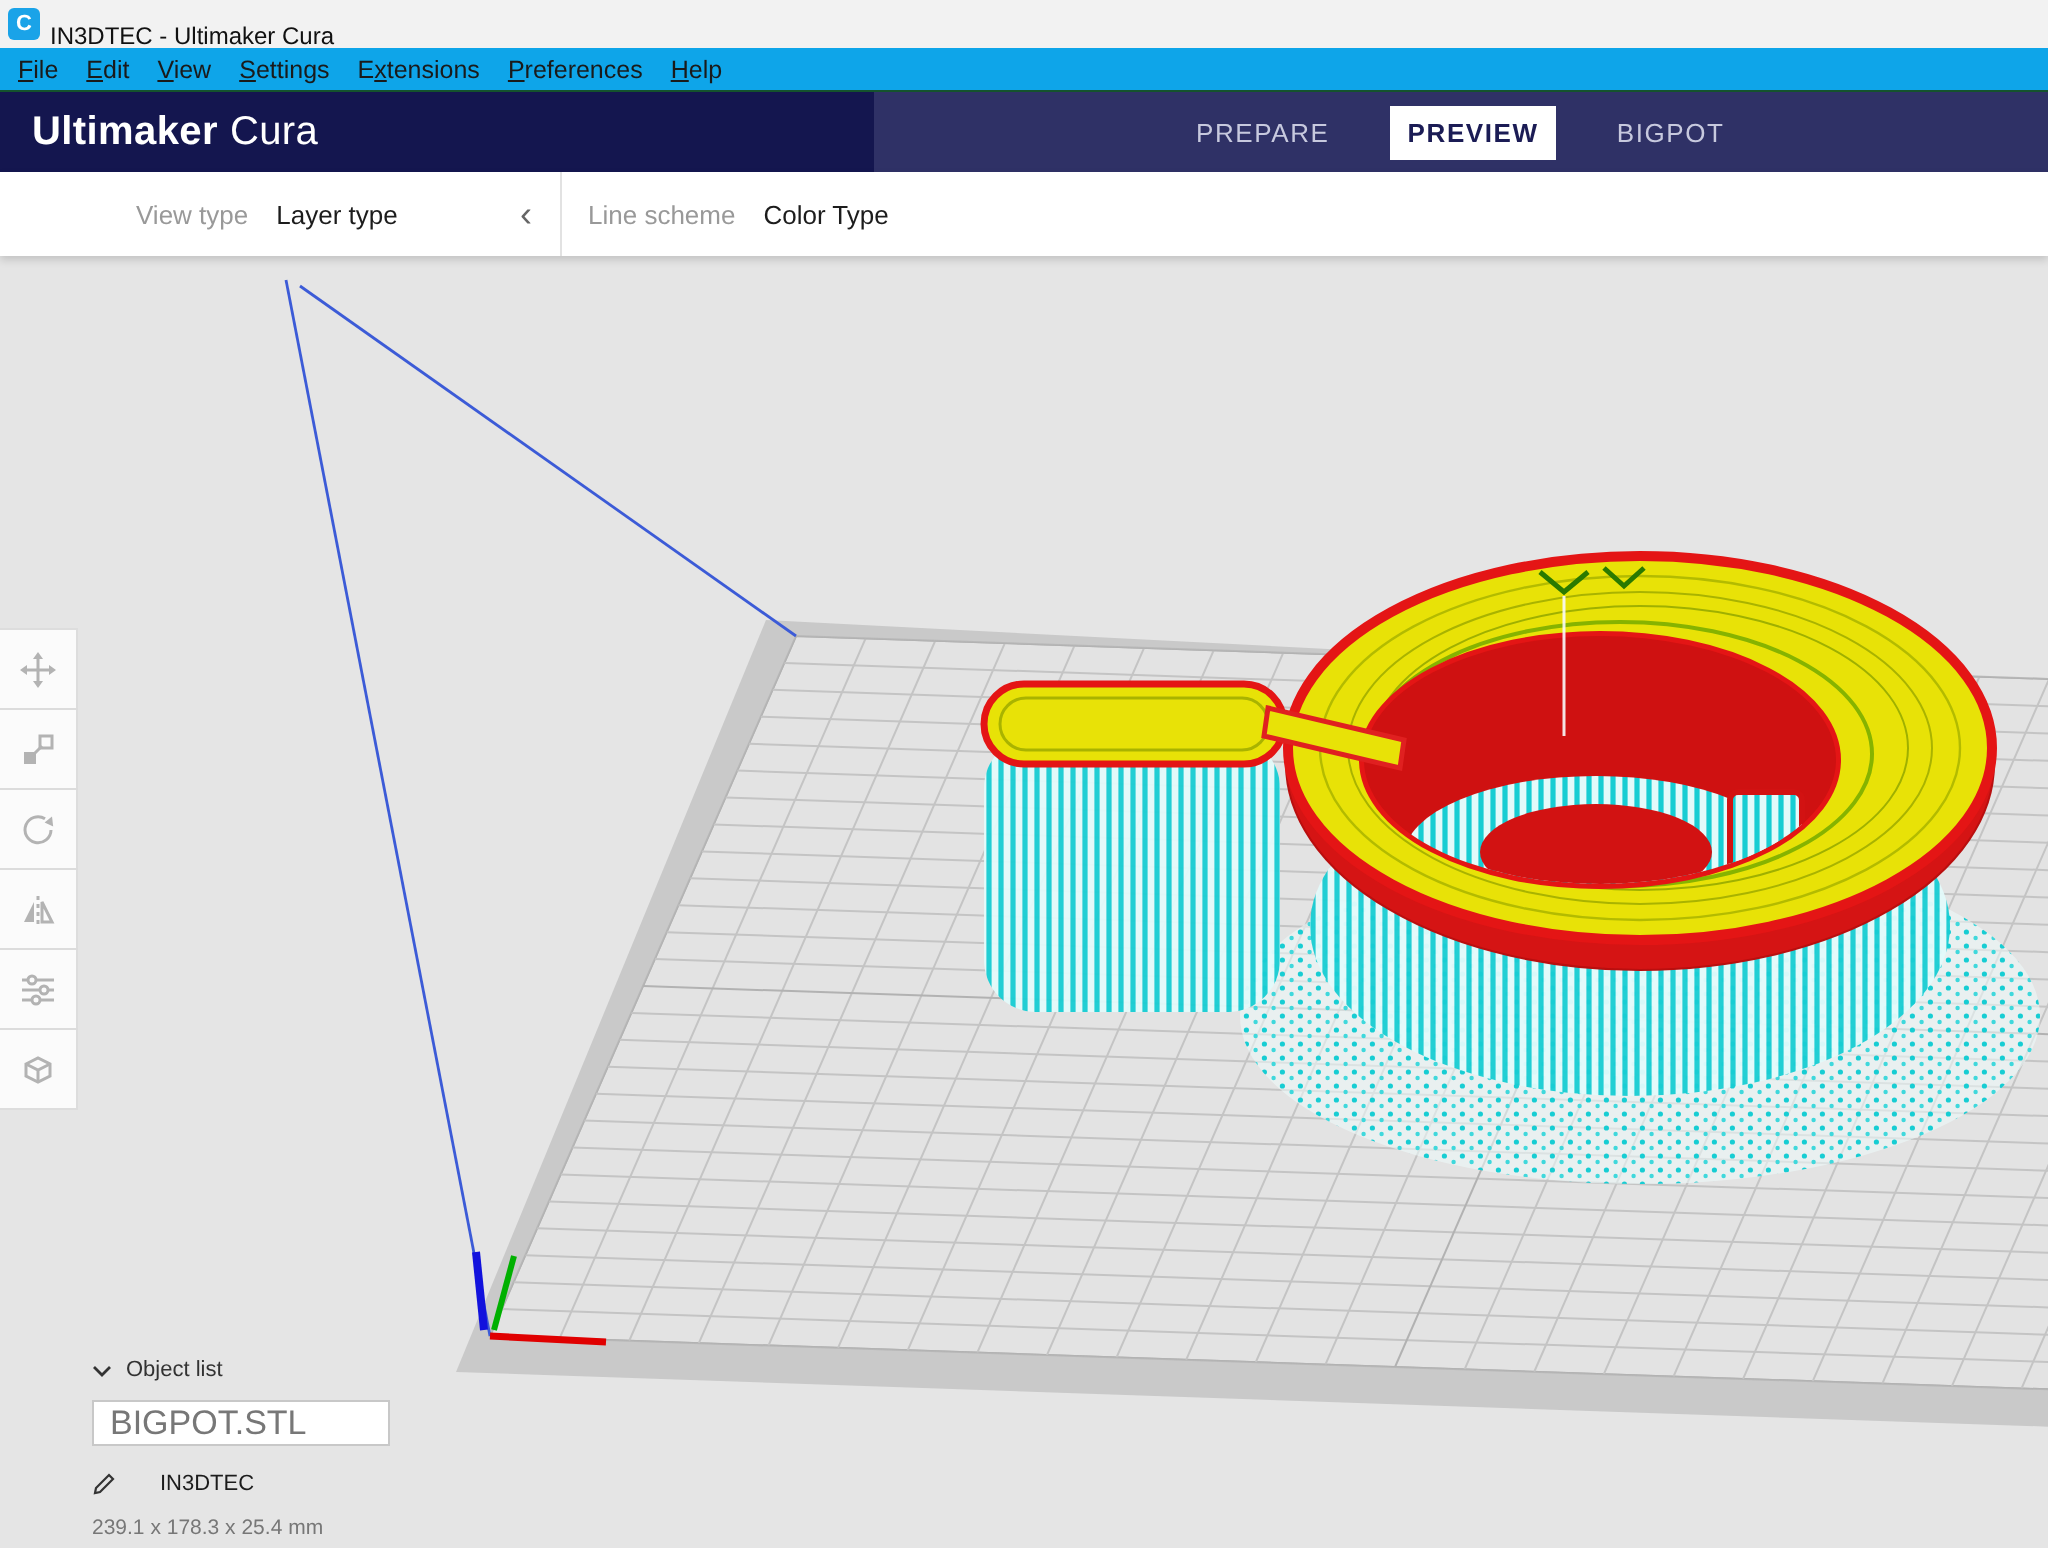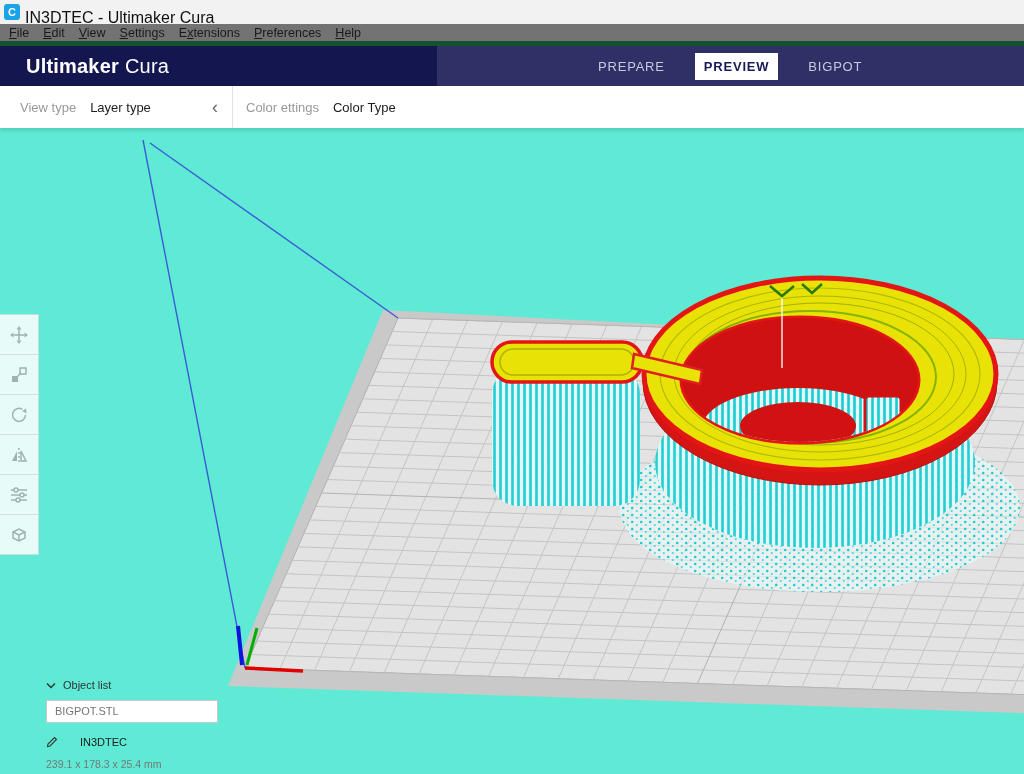--- a/index.html
+++ b/index.html
@@ -5,72 +5,72 @@
   * { box-sizing: border-box; margin: 0; padding: 0; }
   html,body { width:1024px; height:774px; overflow:hidden;
     font-family:"Liberation Sans", sans-serif; background:#fff; }
 
   
   .titlebar { height:24px; background:#f2f2f2; display:flex; align-items:center;
     padding-left:4px; gap:5px; }
   .app-icon { width:16px; height:16px; border-radius:3px; background:#1aa3e8;
     color:#fff; font-size:11px; font-weight:bold; display:flex;
     align-items:center; justify-content:center; }
-  .title-text { font-size:16px; color:#111;margin-top:12px; }
-
-  
-  .menubar { height:22px; background:#737373; border-bottom:5px solid #14532d;
+  .title-text { font-size:12px; color:#111;margin-top:12px; }
+
+  
+  .menubar { height:22px; background:#0ea5e9; border-bottom:1px solid #14532d;
     display:flex; align-items:center; padding-left:2px; }
   .menu-item { font-size:12.5px; color:#1a1a1a; padding:0 7px; cursor:default; }
   .menu-item u { text-decoration:underline; }
 
   
   .header { height:40px; background:#2f3166; position:relative; }
   .header-brand-zone { position:absolute; left:0; top:0; bottom:0; width:437px;
-    background:#14164f; display:flex; align-items:center; padding-left:26px; }
+    background:#14164f; display:flex; align-items:center; padding-left:16px; }
   .brand { color:#fff; font-size:20px; letter-spacing:.2px; }
   .brand b { font-weight:700; }
   .brand span.light { font-weight:300; margin-left:6px; }
   .stage-tabs { position:absolute; left:598px; top:0; bottom:0; display:flex;
     align-items:center; gap:30px; }
   .stage-tab { font-size:13px; letter-spacing:.8px; color:#c7c9de;
     font-weight:500; cursor:pointer; }
   .stage-tab.active { background:#fff; color:#1b1c55; font-weight:600;
     padding:6px 9px; }
 
   
   .viewbar { height:42px; background:#fff; display:flex; align-items:center;
-    padding-left:20px; position:relative; z-index:5;
+    padding-left:68px; position:relative; z-index:5;
     box-shadow:0 2px 4px rgba(0,0,0,.15); }
   .viewtype-group { width:212px; display:flex; align-items:center; }
   .vb-label { font-size:13px; color:#999; }
   .vb-value { font-size:13px; color:#1c1c1c; margin-left:14px; }
   .vb-chevron { margin-left:auto; margin-right:14px; color:#666; font-size:18px;
     line-height:1; cursor:pointer; }
   .vb-divider { width:1px; height:42px; background:#e2e2e2; }
   .colorscheme-group { display:flex; align-items:center; margin-left:13px; }
 
   
-  .viewport { position:relative; height:646px; background:#5eead4; }
+  .viewport { position:relative; height:646px; background:#e5e5e5; }
   #scene { position:absolute; inset:0; }
 
   
   .tool-column { position:absolute; left:0; top:187px; width:39px; z-index:6; }
   .tool-btn { width:39px; height:41px; background:#fff; border:1px solid #dcdcdc;
     border-left:none; margin-top:-1px; display:flex; align-items:center;
     justify-content:center; cursor:pointer; opacity:.85; }
   .tool-btn svg { stroke:#ababab; fill:none; stroke-width:1.5; }
   .tool-btn svg .fillpart { fill:#ababab; stroke:none; }
 
   
   .object-panel { position:absolute; left:46px; top:551px; z-index:6; }
   .object-header { display:flex; align-items:center; gap:7px; font-size:11px;
     color:#333; cursor:pointer; }
-  .object-box { margin-top:9px; width:172px; height:23px; background:#fff;
-    border:1px solid #c8c8c8; font-size:11px; color:#777; line-height:21px;
+  .object-box { margin-top:9px; width:149px; height:23px; background:#fff;
+    border:1px solid #c8c8c8; font-size:17px; color:#777; line-height:21px;
     padding-left:8px; cursor:pointer; }
   .printer-row { margin-top:13px; display:flex; align-items:center; gap:22px;
     font-size:11px; color:#1c1c1c; cursor:pointer; }
   .dims-row { margin-top:10px; font-size:10.5px; color:#777; }
 </style>
 </head>
 <body>
 
 <div class="titlebar">
   <div class="app-icon">C</div>
@@ -101,21 +101,21 @@
 </div>
 
 <div class="viewbar">
   <div class="viewtype-group">
     <span class="vb-label">View type</span>
     <span class="vb-value">Layer type</span>
     <span class="vb-chevron">‹</span>
   </div>
   <div class="vb-divider"></div>
   <div class="colorscheme-group">
-    <span class="vb-label">Color ettings</span>
+    <span class="vb-label">Line scheme</span>
     <span class="vb-value">Color Type</span>
   </div>
 </div>
 
 <div class="viewport">
 
   <svg id="scene" width="1024" height="646" viewBox="0 0 1024 646">
     <defs>
       <pattern id="cyanStripes" width="6" height="10" patternUnits="userSpaceOnUse">
         <rect width="6" height="10" fill="#e3fafa"></rect>

